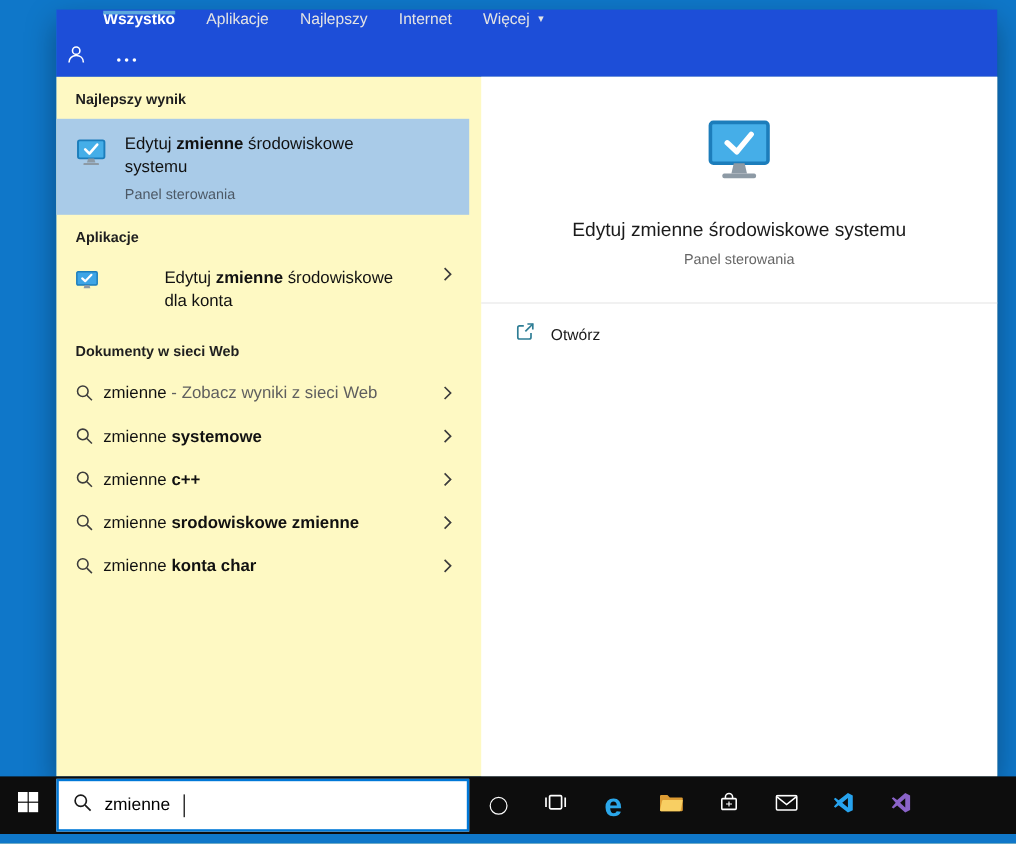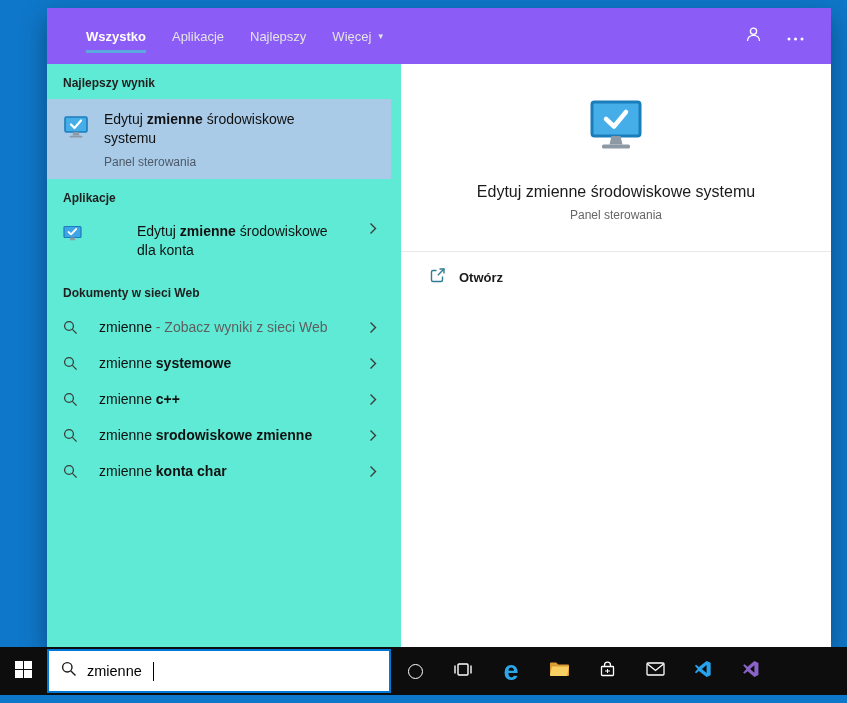--- a/index.html
+++ b/index.html
@@ -11,72 +11,72 @@
     color:#1a1a1a;
   }
 
   
   .flyout {
     position:absolute; left:47px; top:8px; width:784px; height:639px;
     display:flex; flex-direction:column;
     box-shadow:0 10px 24px rgba(0,0,0,.35);
   }
   .topbar {
-    height:56px; min-height:56px; background:#8b5cf6;
-    display:flex; align-items:stretch;
+    height:56px; min-height:56px; background:#1d4ed8;
+    display:flex; align-items:stretch;flex-direction:column;
   }
   .tabs { display:flex; margin-left:26px; }
   .tab {
     position:relative; display:flex; align-items:center; gap:7px;
     padding:0 13px; font-size:13px; color:#e4e4e4; cursor:default;
   }
   .tab.active { color:#fff; font-weight:700; }
   .tab.active::after {
     content:""; position:absolute; left:13px; right:13px; bottom:11px;
     height:3px; background:#5ba7de;
   }
   .dropdown-caret { font-size:9px; line-height:1; color:#e4e4e4; }
   .topbar-spacer { flex:1; }
   .topbar-actions { display:flex; align-items:center; gap:10px; padding-right:20px; }
   .icon-btn { width:32px; height:32px; display:flex; align-items:center; justify-content:center; }
 
-  .content { flex:1; display:flex; min-height:0; background:#5eead4; }
+  .content { flex:1; display:flex; min-height:0; background:#fef9c3; }
   .left-col { width:344px; min-width:344px; display:flex; flex-direction:column; }
   .gutter { width:10px; }
   .right-col { flex:1; background:#fff; }
 
   .section-header { font-size:12px; font-weight:700; color:#1f1f1f; padding:12px 16px 9px; }
   .section-header.web-h { padding-top:16px; }
 
   .result-item { display:flex; }
   .best-item { background:#a9cbe8; padding:11px 12px 10px 16px; gap:15px; align-items:flex-start; cursor:default; min-height:76px; }
   .best-icon { margin-top:4px; flex:none; }
   .item-title { font-size:14px; line-height:19px; color:#111; }
   .best-item .item-title { max-width:210px; }
   .item-title .b { font-weight:700; }
   .item-sub { font-size:12px; color:#4d5966; margin-top:7px; }
 
   .settings-item { padding:8px 14px 10px 16px; gap:12px; align-items:flex-start; }
   .settings-icon { margin-top:3px; flex:none; }
   .settings-item .item-title { max-width:230px;margin-left:43px; }
 
-  .web-item { height:36px; align-items:center; padding:0 14px 0 16px; gap:21px; }
+  .web-item { height:36px; align-items:center; padding:0 14px 0 16px; gap:8px; }
   .web-item .s-icon { flex:none; display:flex; }
   .web-text { font-size:14px; color:#111; white-space:nowrap; }
   .web-text .b { font-weight:700; }
   .web-text .dim { color:#5f5f5f; }
   .chev { margin-left:auto; display:flex; align-items:center; padding-left:8px; }
 
   
   .preview { height:100%; display:flex; flex-direction:column; }
   .preview-head { text-align:center; padding-top:36px; }
   .preview-title { font-size:16px; color:#1b1b1b; margin-top:25px; }
   .preview-sub { font-size:12px; color:#666; margin-top:7px; }
   .pdivider { height:1px; background:#e8e8e8; margin-top:29px; }
-  .action-row { display:flex; align-items:center; gap:13px; padding:15px 16px 15px 28px; font-size:13px; color:#1b1b1b; cursor:default;font-weight:bold; }
+  .action-row { display:flex; align-items:center; gap:13px; padding:15px 16px 15px 28px; font-size:13px; color:#1b1b1b; cursor:default; }
 
   
   .taskbar {
     position:absolute; left:0; top:647px; width:847px; height:48px;
     background:#0d0d0d; display:flex; align-items:center;
   }
   .start { width:47px; height:48px; min-width:47px; display:flex; align-items:center; justify-content:center; }
   .tb-search {
     width:344px; min-width:344px; height:44px; background:#fff;
     border:2px solid #0078d7; display:flex; align-items:center;
@@ -98,20 +98,23 @@
       <div class="tab active">
         <span>Wszystko</span>
       </div>
       <div class="tab">
         <span>Aplikacje</span>
       </div>
       <div class="tab">
         <span>Najlepszy</span>
       </div>
       <div class="tab">
+        <span>Internet</span>
+      </div>
+      <div class="tab">
         <span>Więcej</span>
         <span class="dropdown-caret">▾</span>
       </div>
     </div>
     <div class="topbar-spacer"></div>
     <div class="topbar-actions">
       <div class="icon-btn">
         <span>
           <svg width="17" height="17" viewBox="0 0 17 17">
             <circle cx="8.5" cy="5.2" r="3.1" fill="none" stroke="#fff" stroke-width="1.3"></circle>

